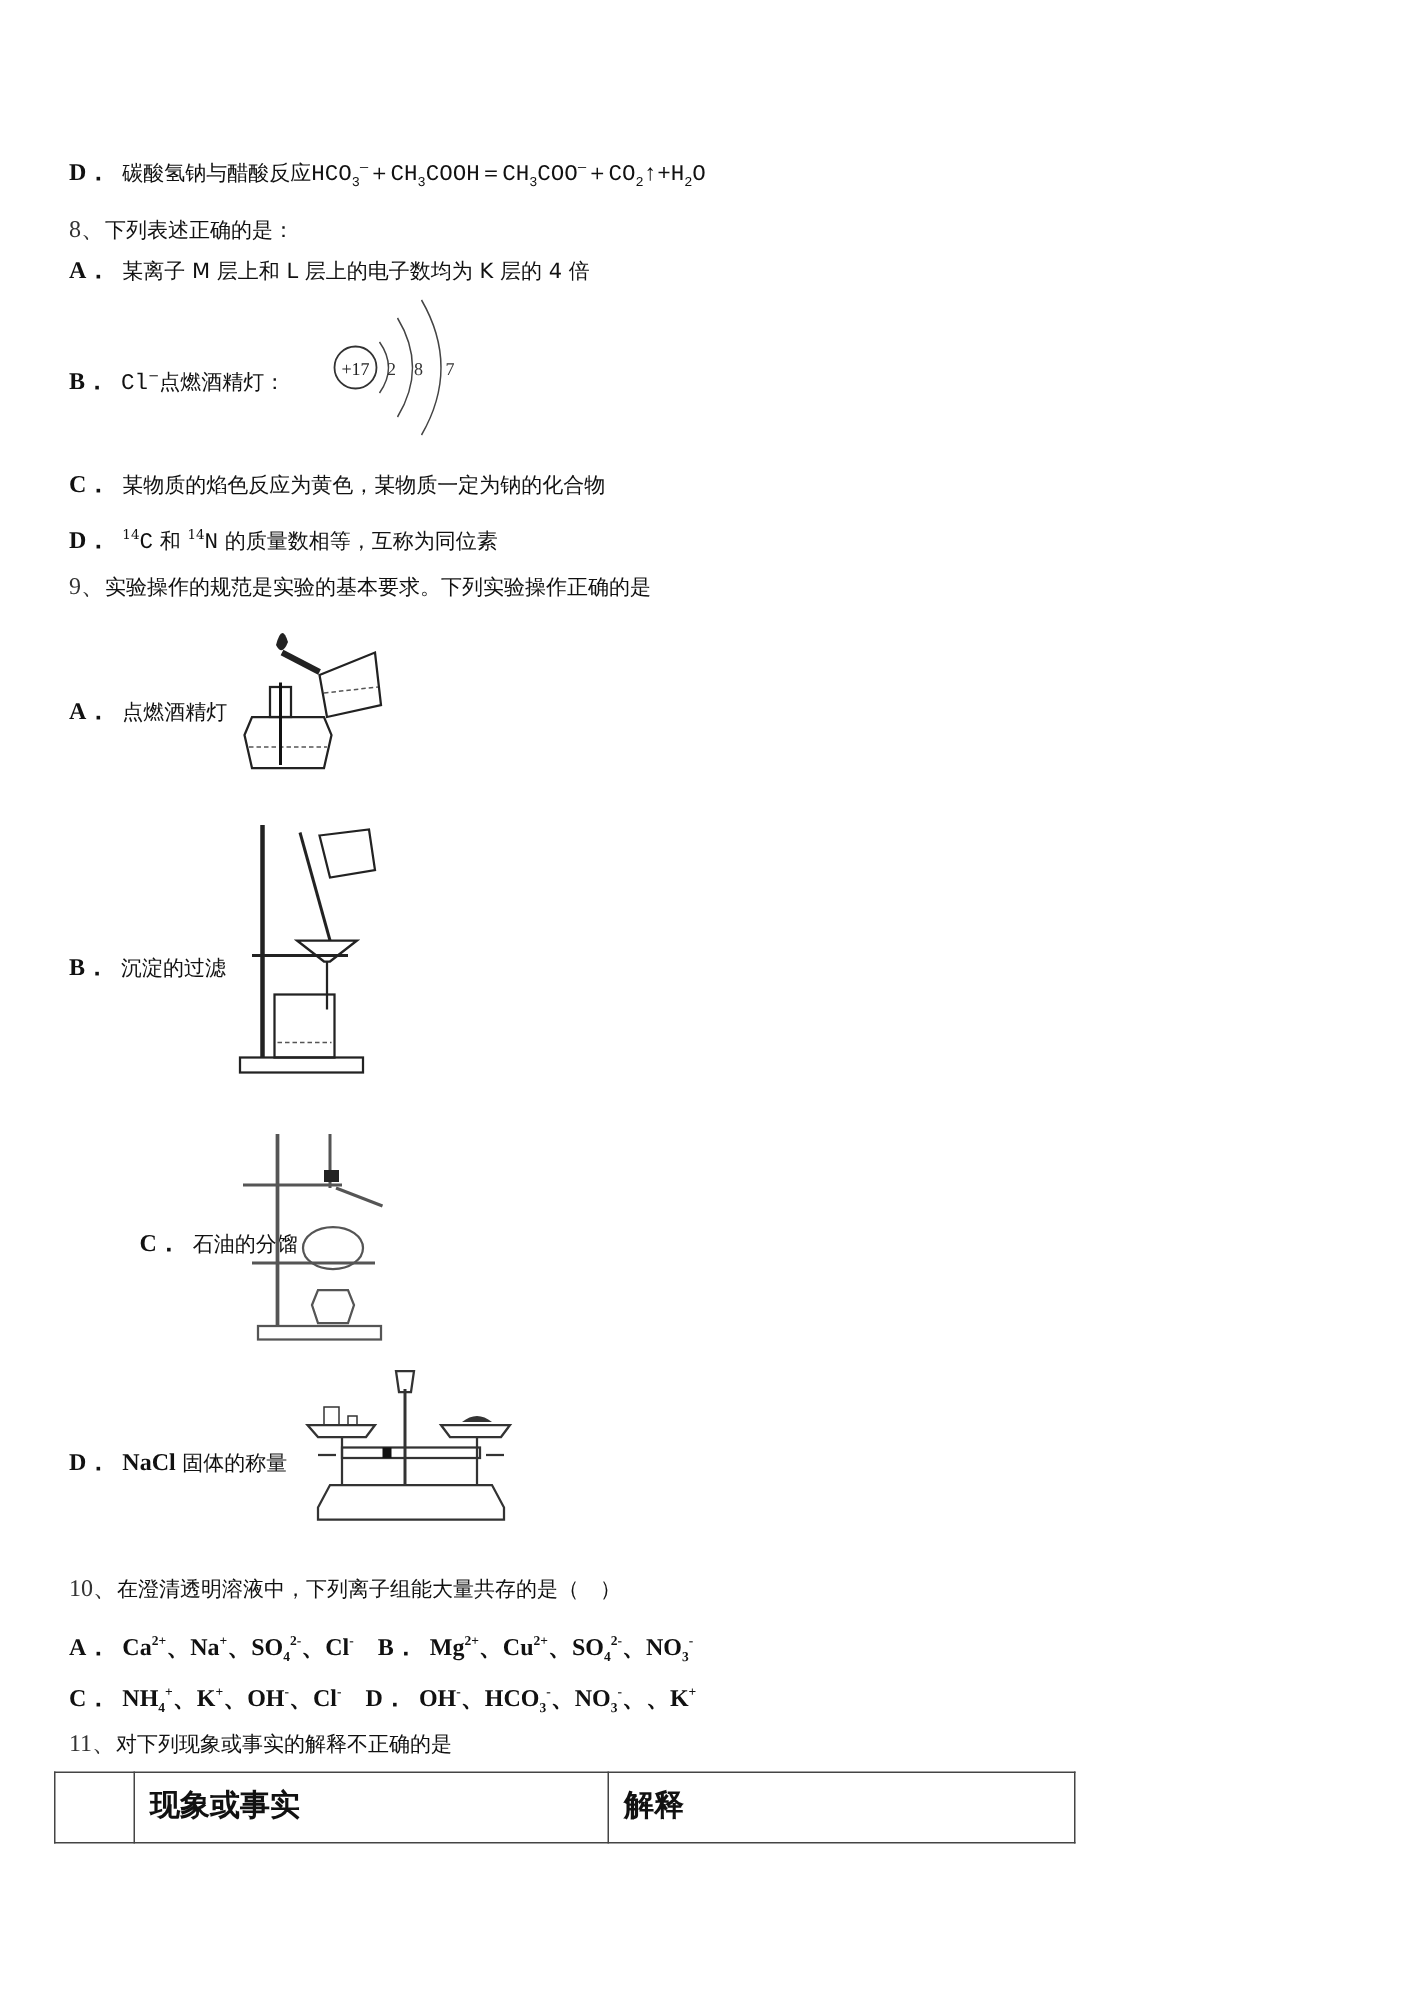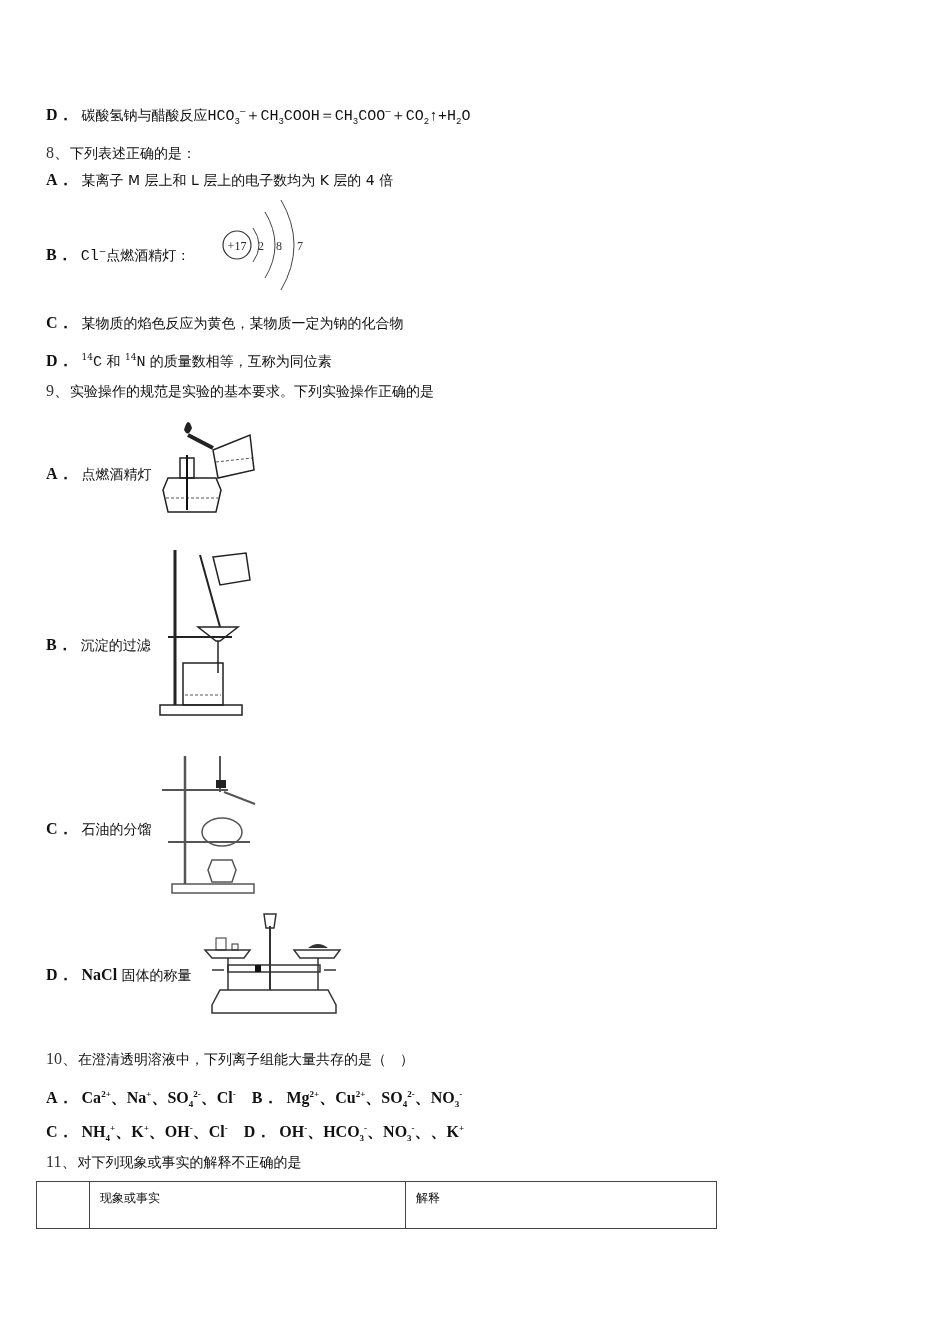--- a/index.html
+++ b/index.html
@@ -9,21 +9,21 @@
   .opt { font-weight:bold; font-family:"Liberation Serif",serif; font-size:16px; margin-right:8px; }
   .txt { font-family:"DejaVu Sans","Liberation Sans",sans-serif; font-size:14px; }
   .num { font-family:"Liberation Serif",serif; font-size:16px; color:#333; }
   .chem { font-family:Liberation Mono, monospace; font-size:15px; }
   .bold { font-weight:bold; font-family:"Liberation Serif",serif; font-size:16px; }
   sub,sup { font-size:9px; }
   .fig { position:absolute; }
   table.t { position:absolute; left:36px; top:1181px; width:681px; height:48px;
             border-collapse:collapse; border:1.5px solid #444; }
   table.t td { border:1.2px solid #444; vertical-align:top; padding:8px 10px;
-               font-family:"DejaVu Sans","Liberation Sans",sans-serif; font-size:12px; }
+               font-family:"DejaVu Sans","Liberation Sans",sans-serif; font-size:20px;font-weight:bold; }
 </style>
 </head>
 <body>
 
 <div class="line" style="top:102px;">
   <span class="opt">D．</span><span class="txt">碳酸氢钠与醋酸反应</span><span class="chem"><span>HCO</span><sub>3</sub><sup>—</sup><span>＋CH</span><sub>3</sub><span>COOH＝CH</span><sub>3</sub><span>COO</span><sup>—</sup><span>＋CO</span><sub>2</sub><span>↑</span><span>+H</span><sub>2</sub><span>O</span></span>
 </div>
 
 <div class="line" style="top:143px;">
   <span class="num">8、</span><span class="txt">下列表述正确的是：</span>
@@ -76,21 +76,21 @@
   <line x1="17" y1="5" x2="17" y2="160" stroke="#222" stroke-width="3"></line>
   <line x1="10" y1="92" x2="74" y2="92" stroke="#222" stroke-width="2"></line>
   <path d="M40,82 L80,82 L62,96 L58,96 Z" fill="none" stroke="#222" stroke-width="1.5"></path>
   <line x1="60" y1="96" x2="60" y2="128" stroke="#222" stroke-width="1.5"></line>
   <rect x="25" y="118" width="40" height="42" fill="none" stroke="#222" stroke-width="1.5"></rect>
   <path d="M27,150 L63,150" stroke="#555" stroke-dasharray="3,2"></path>
   <line x1="42" y1="10" x2="62" y2="82" stroke="#222" stroke-width="2"></line>
   <path d="M55,12 L88,8 L92,35 L62,40 Z" fill="none" stroke="#222" stroke-width="1.5"></path>
 </svg>
 
-<div class="line" style="top:819px;">
+<div class="line" style="top:819px;margin-left:47px;">
   <span class="opt">C．</span><span class="txt">石油的分馏</span>
 </div>
 <svg class="fig" style="left:160px;top:752px;" width="100" height="145">
   <rect x="12" y="132" width="82" height="9" fill="none" stroke="#555" stroke-width="1.5"></rect>
   <line x1="25" y1="4" x2="25" y2="132" stroke="#555" stroke-width="2.5"></line>
   <line x1="60" y1="4" x2="60" y2="40" stroke="#555" stroke-width="2"></line>
   <line x1="2" y1="38" x2="68" y2="38" stroke="#555" stroke-width="2"></line>
   <rect x="56" y="28" width="10" height="8" fill="#222"></rect>
   <line x1="64" y1="40" x2="95" y2="52" stroke="#555" stroke-width="2"></line>
   <ellipse cx="62" cy="80" rx="20" ry="14" fill="none" stroke="#555" stroke-width="1.5"></ellipse>

